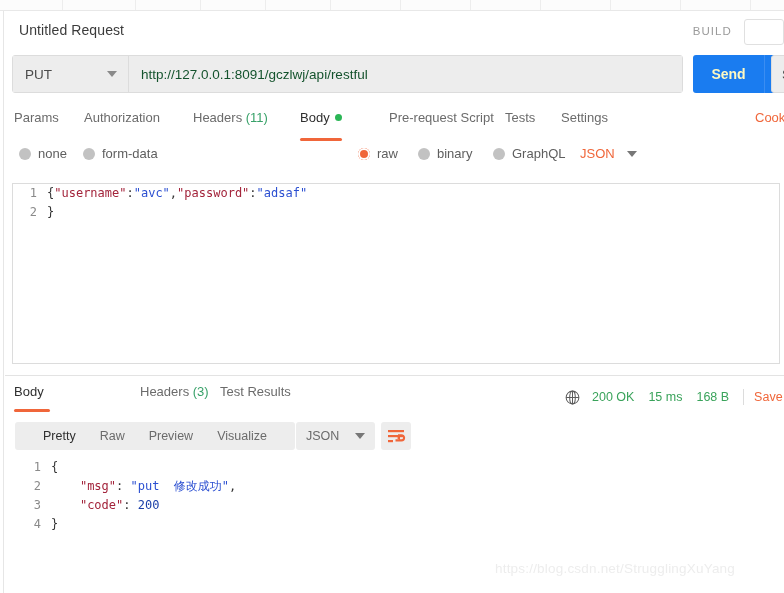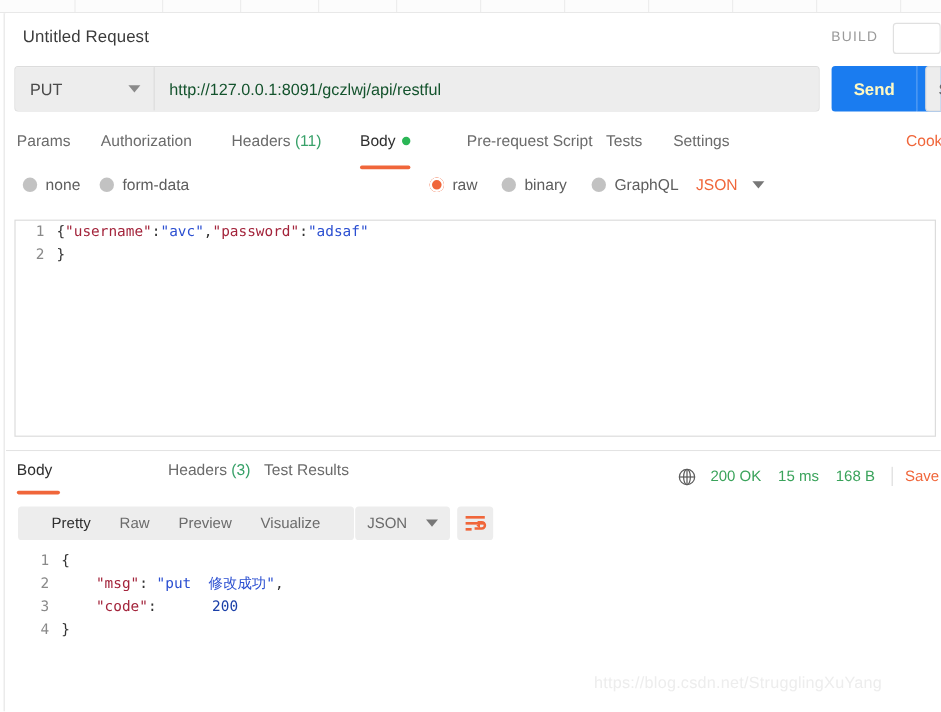--- a/index.html
+++ b/index.html
@@ -144,21 +144,21 @@
     font-family: "DejaVu Sans Mono", monospace; font-size: 12px; line-height: 19px;
   }
   .code .row { display: flex; height: 19px; }
   .code .ln {
     width: 34px; text-align: right; padding-right: 10px; color: #8a8a8a;
     flex: none; user-select: none;
   }
   .code .src { white-space: pre; color: #333; }
   .k { color: #a3243b; }
   .s { color: #2b4fd1; }
-  .n { color: #1a3fa8; margin-left: 39px; }
+  .n { color: #1a3fa8; }
   .p { color: #333333; }
 
   
   .pane-divider {
     position: absolute; left: 5px; top: 375px; width: 779px; height: 1px;
     background: #e3e3e3;
   }
 
   
   .res-pane {

